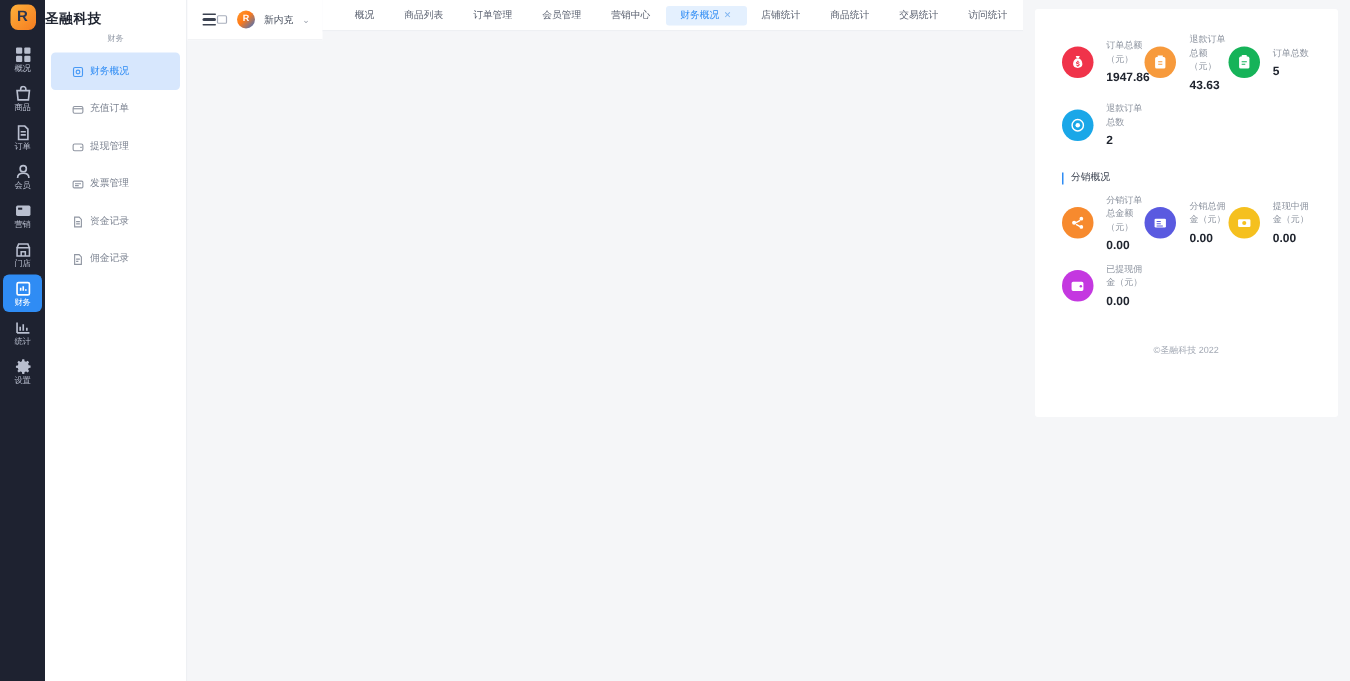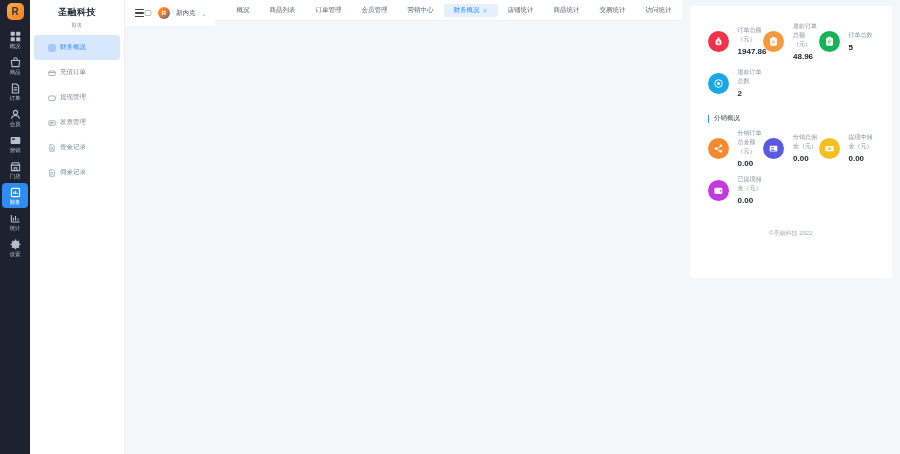--- a/index.html
+++ b/index.html
@@ -31,21 +31,21 @@
   .rail-item.active { background: #2f8cf4; color: #fff; }
   .rail-ico { width: 11px; height: 11px; display: block; }
   .rail-ico svg { width: 11px; height: 11px; display: block; }
   .rail-lbl { font-size: 5.5px; line-height: 6px; letter-spacing: -.2px; }
 
   
   .side {
     width: 95px; height: 454px; background: #fff; flex: none;
     border-right: 1px solid #eef0f3;
   }
-  .side-title { text-align: center; font-size: 9px; color: #1f2430; font-weight: bold; padding-top: 6px; letter-spacing: .5px; }
+  .side-title { font-size: 9px; color: #1f2430; font-weight: bold; padding-top: 6px; letter-spacing: .5px; }
   .side-sub { text-align: center; font-size: 5.5px; color: #9aa1ad; padding-top: 3px; padding-bottom: 6px; }
   .side-item {
     height: 25px; display: flex; align-items: center; gap: 4px;
     padding-left: 14px; margin: 0 4px; border-radius: 3px;
     color: #7d8492; font-size: 6.5px; cursor: pointer;
   }
   .side-item.active { background: #d7e7fd; color: #2f8cf4; }
   .side-ico { width: 8px; height: 8px; flex: none; opacity: .85; }
   .side-ico svg { width: 8px; height: 8px; display: block; }
 
@@ -353,21 +353,21 @@
           <div class="stat">
             <span class="stat-ico" style="background:#f79a3c">
                 <svg viewBox="0 0 16 16" fill="#fff">
                   <rect x="3" y="3" width="10" height="11" rx="1.5"></rect>
                   <path d="M5.5 1.5h5v2h-5z"></path>
                   <path d="M6 7h4v1H6zM6 9.5h4v1H6z" fill="#f79a3c"></path>
                 </svg>
               </span>
             <span class="stat-txt">
               <span class="stat-label">退款订单总额（元）</span>
-              <span class="stat-value">48.96</span>
+              <span class="stat-value">43.63</span>
             </span>
           </div>
 
           <div class="stat">
             <span class="stat-ico" style="background:#16b359">
                 <svg viewBox="0 0 16 16" fill="#fff">
                   <rect x="3" y="2.5" width="10" height="11.5" rx="1.5"></rect>
                   <rect x="5.5" y="1" width="5" height="2.4" rx=".8"></rect>
                   <path d="M5.5 7h5v1h-5zM5.5 9.5h3.5v1H5.5z" fill="#16b359"></path>
                 </svg>

